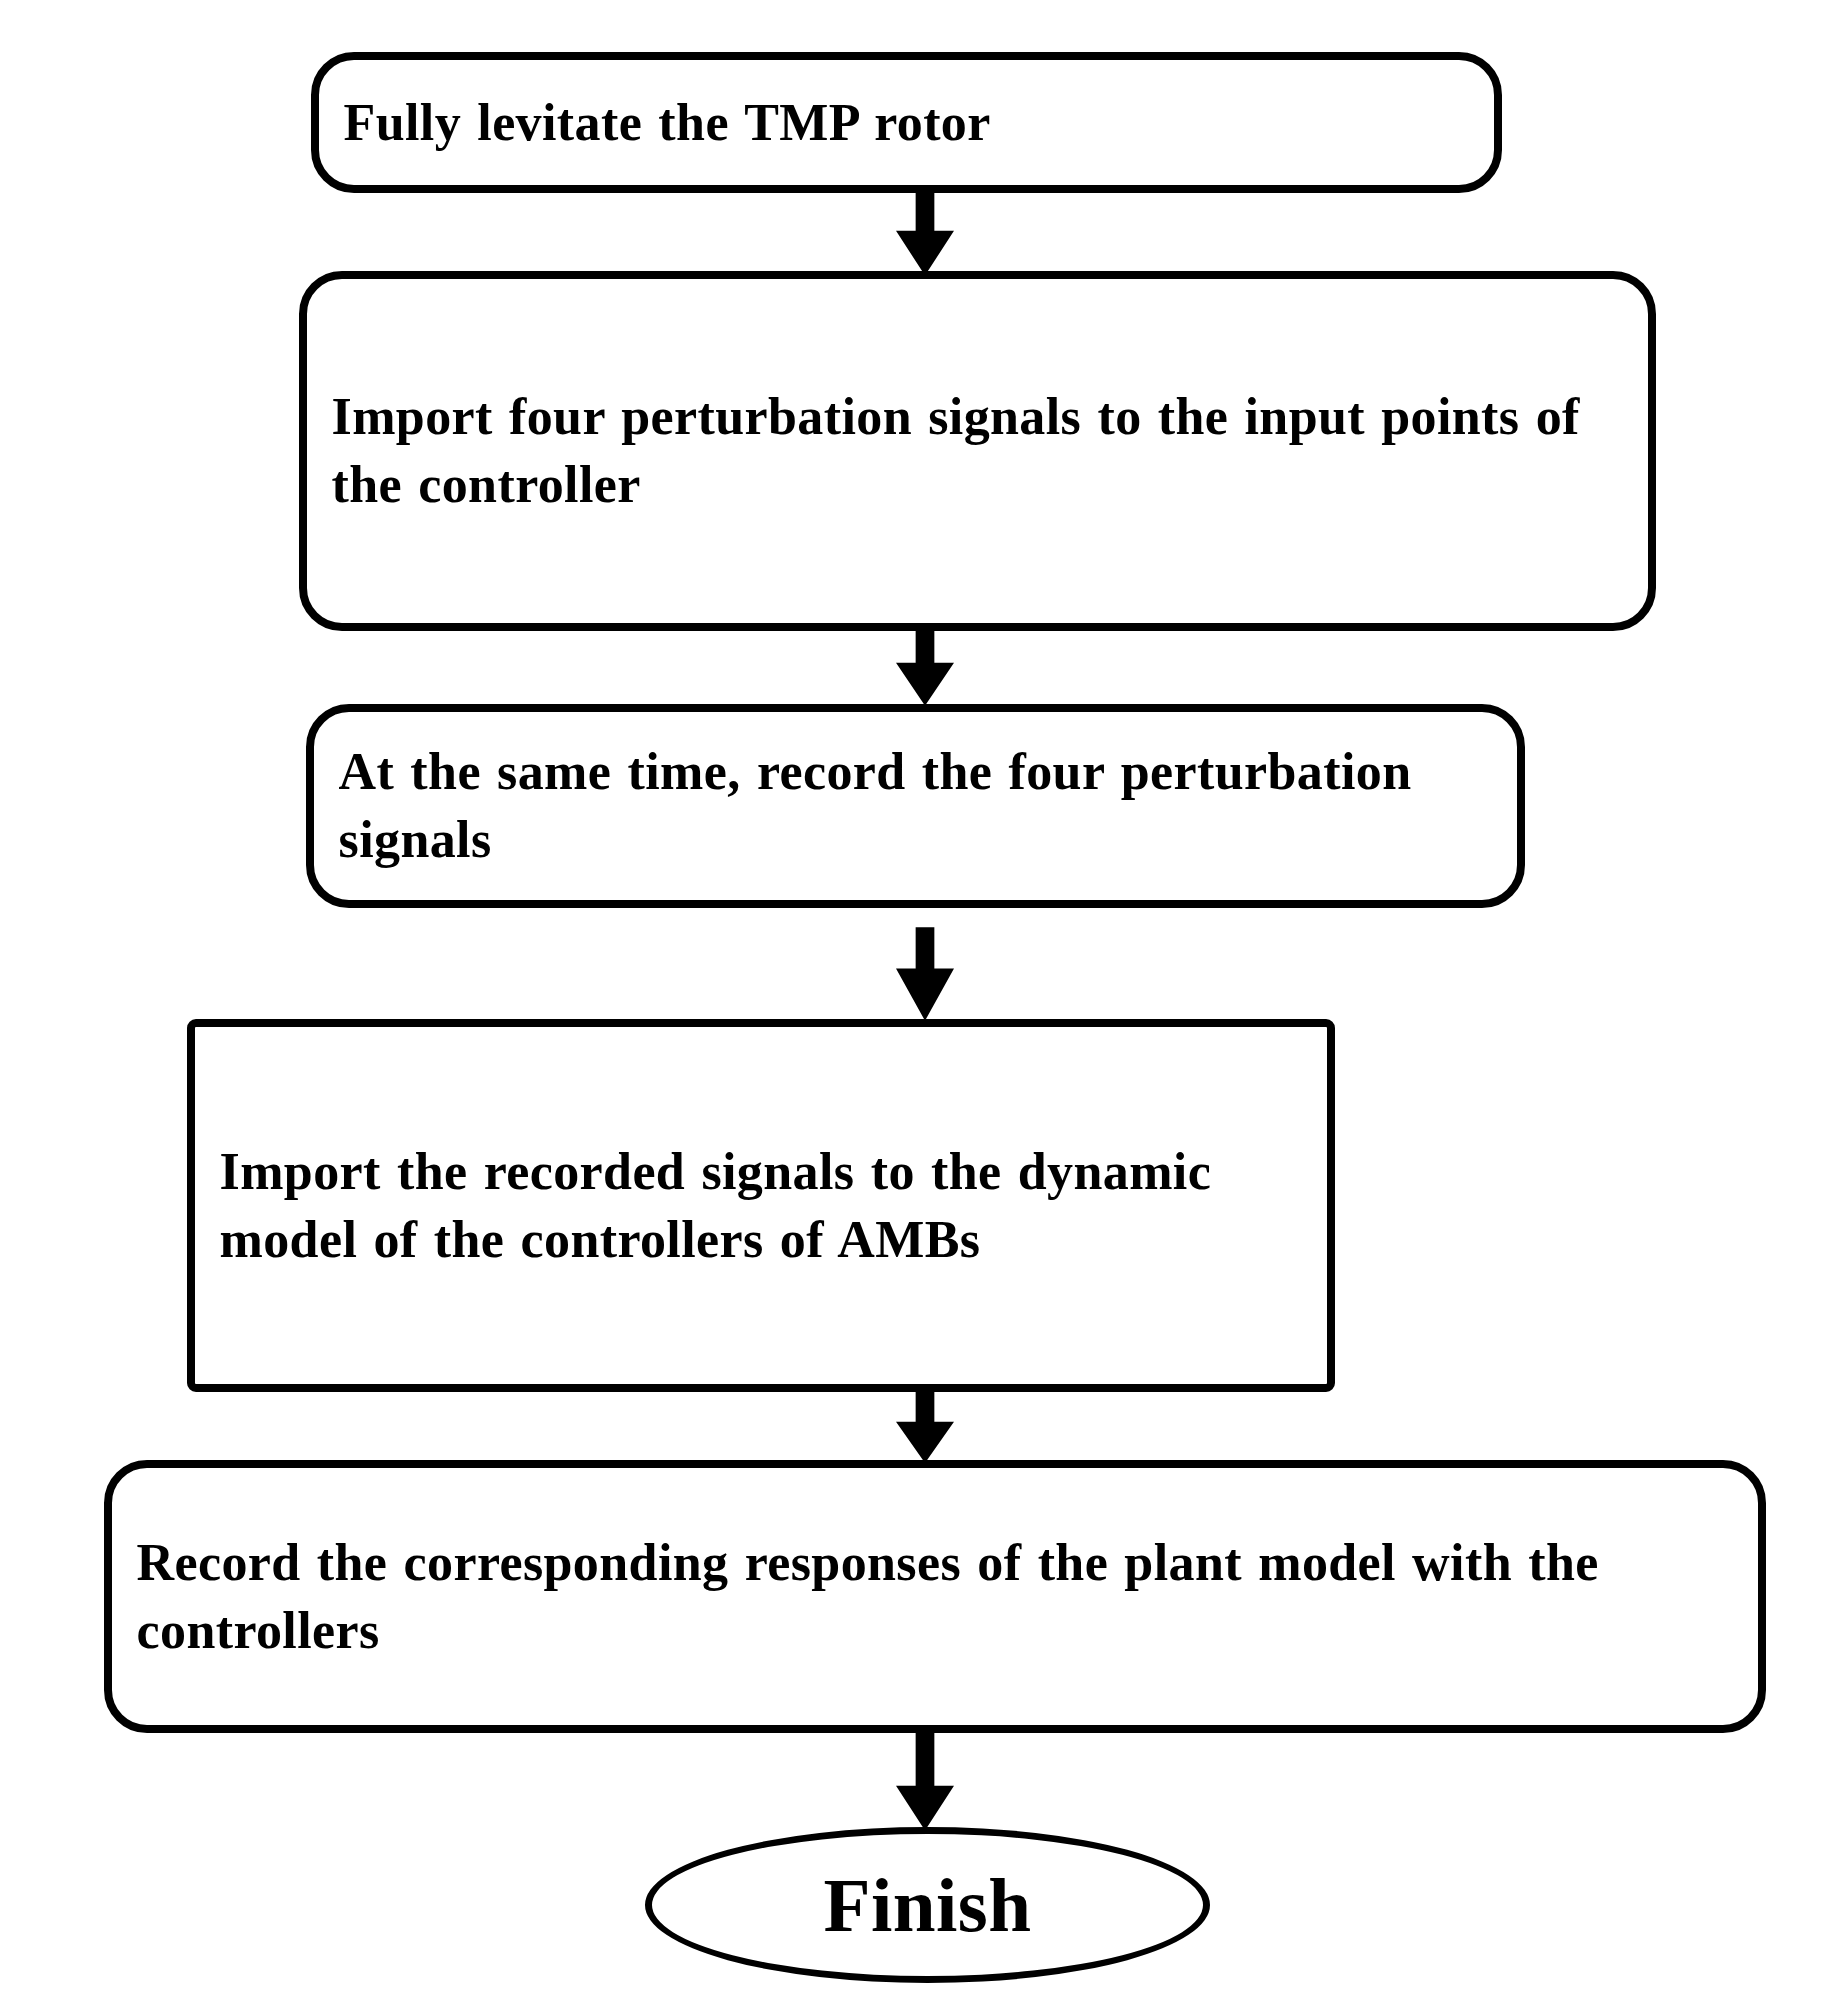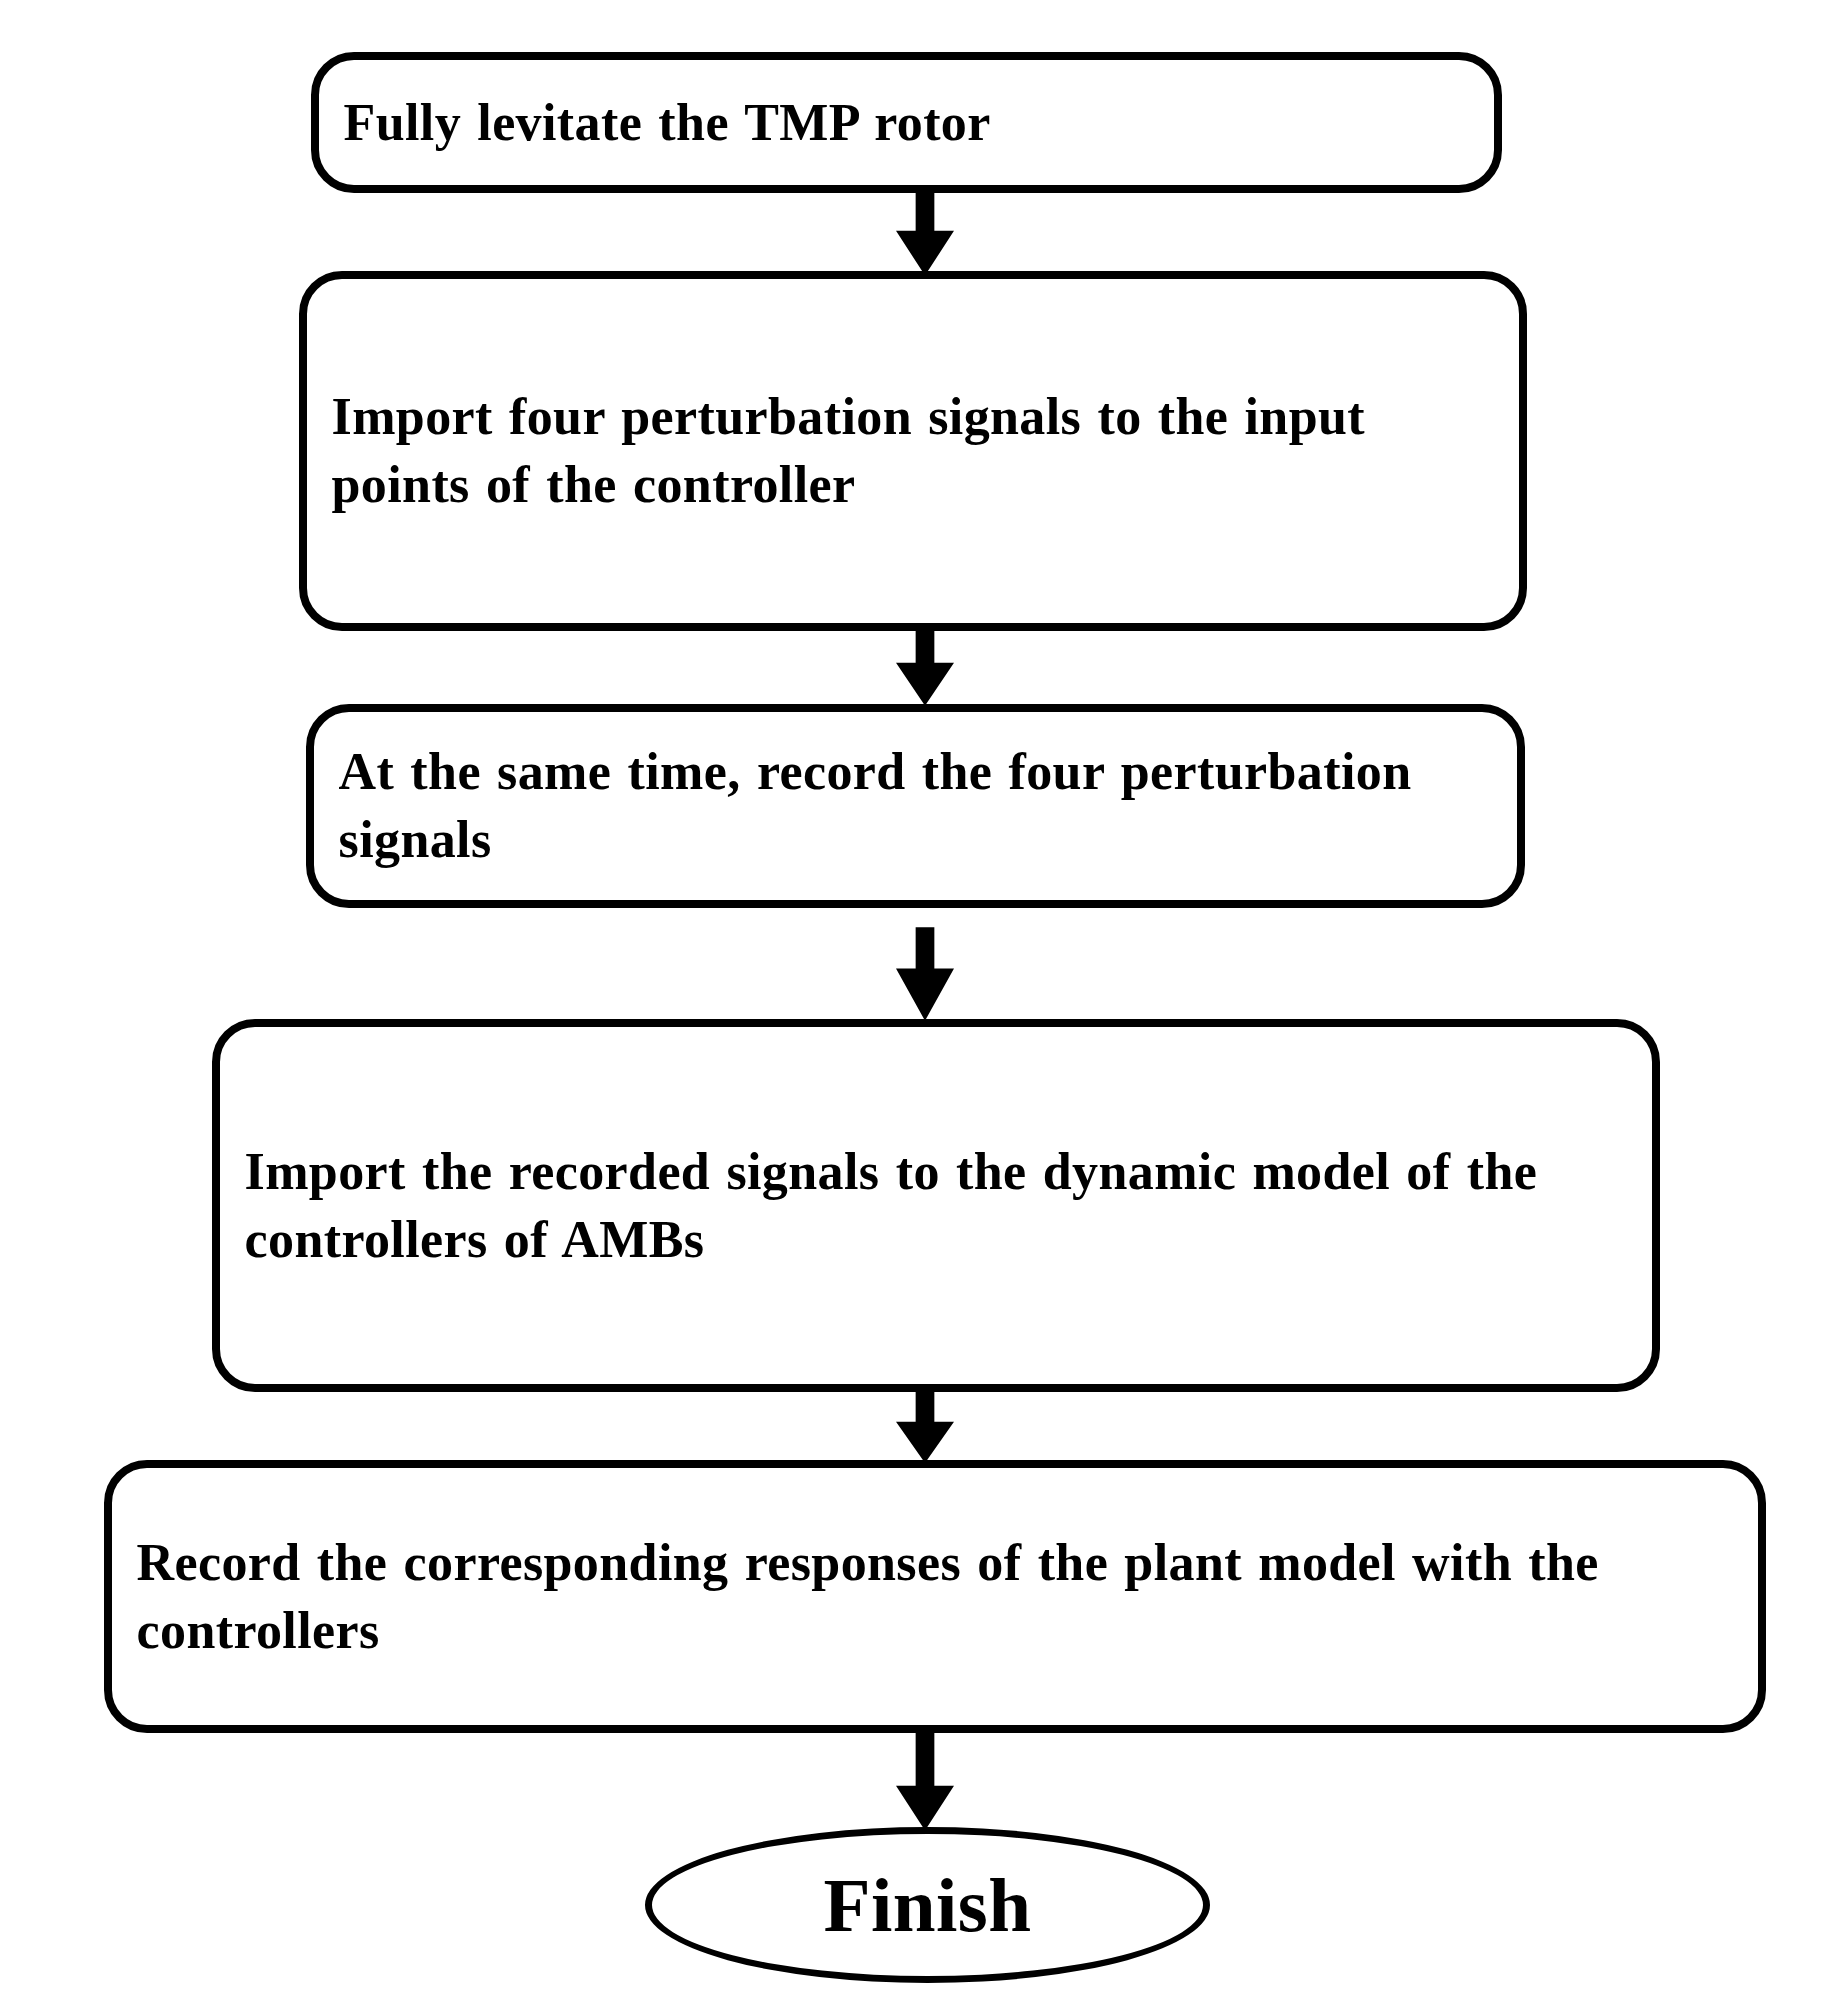--- a/index.html
+++ b/index.html
@@ -64,41 +64,41 @@
   <div class="node rounded" style="left:311px; top:52px; width:1191px; height:141px;">
     <div class="node-text">Fully levitate the TMP rotor</div>
   </div>
 
   <div class="arrow" style="left:896px; top:191px; width:58px; height:85px;">
     <svg width="58" height="85" viewBox="0 0 62 90" aria-hidden="true">
       <polygon points="21,0 41,0 41,42 62,42 31,90 0,42 21,42" fill="#000000"></polygon>
     </svg>
   </div>
 
-  <div class="node rounded" style="left:299px; top:271px; width:1228px; height:360px;">
+  <div class="node rounded" style="left:299px; top:271px; width:1357px; height:360px;">
     <div class="node-text">Import four perturbation signals to the input points of the controller</div>
   </div>
 
   <div class="arrow" style="left:896px; top:629px; width:58px; height:77px;">
     <svg width="58" height="77" viewBox="0 0 62 82" aria-hidden="true">
       <polygon points="21,0 41,0 41,36 62,36 31,82 0,36 21,36" fill="#000000"></polygon>
     </svg>
   </div>
 
   <div class="node rounded" style="left:306px; top:704px; width:1219px; height:204px;">
     <div class="node-text">At the same time, record the four perturbation signals</div>
   </div>
 
   <div class="arrow" style="left:896px; top:927px; width:58px; height:94px;">
     <svg width="58" height="94" viewBox="0 0 62 100" aria-hidden="true">
       <polygon points="21,0 41,0 41,44 62,44 31,100 0,44 21,44" fill="#000000"></polygon>
     </svg>
   </div>
 
-  <div class="node rounded" style="left:212px; top:1019px; width:1448px; height:373px;">
+  <div class="node rounded" style="left:187px; top:1019px; width:1148px; height:373px;border-radius:9px;">
     <div class="node-text">Import the recorded signals to the dynamic model of the controllers of AMBs</div>
   </div>
 
   <div class="arrow" style="left:896px; top:1390px; width:58px; height:73px;">
     <svg width="58" height="73" viewBox="0 0 62 78" aria-hidden="true">
       <polygon points="21,0 41,0 41,34 62,34 31,78 0,34 21,34" fill="#000000"></polygon>
     </svg>
   </div>
 
   <div class="node rounded" style="left:104px; top:1460px; width:1662px; height:273px;">

